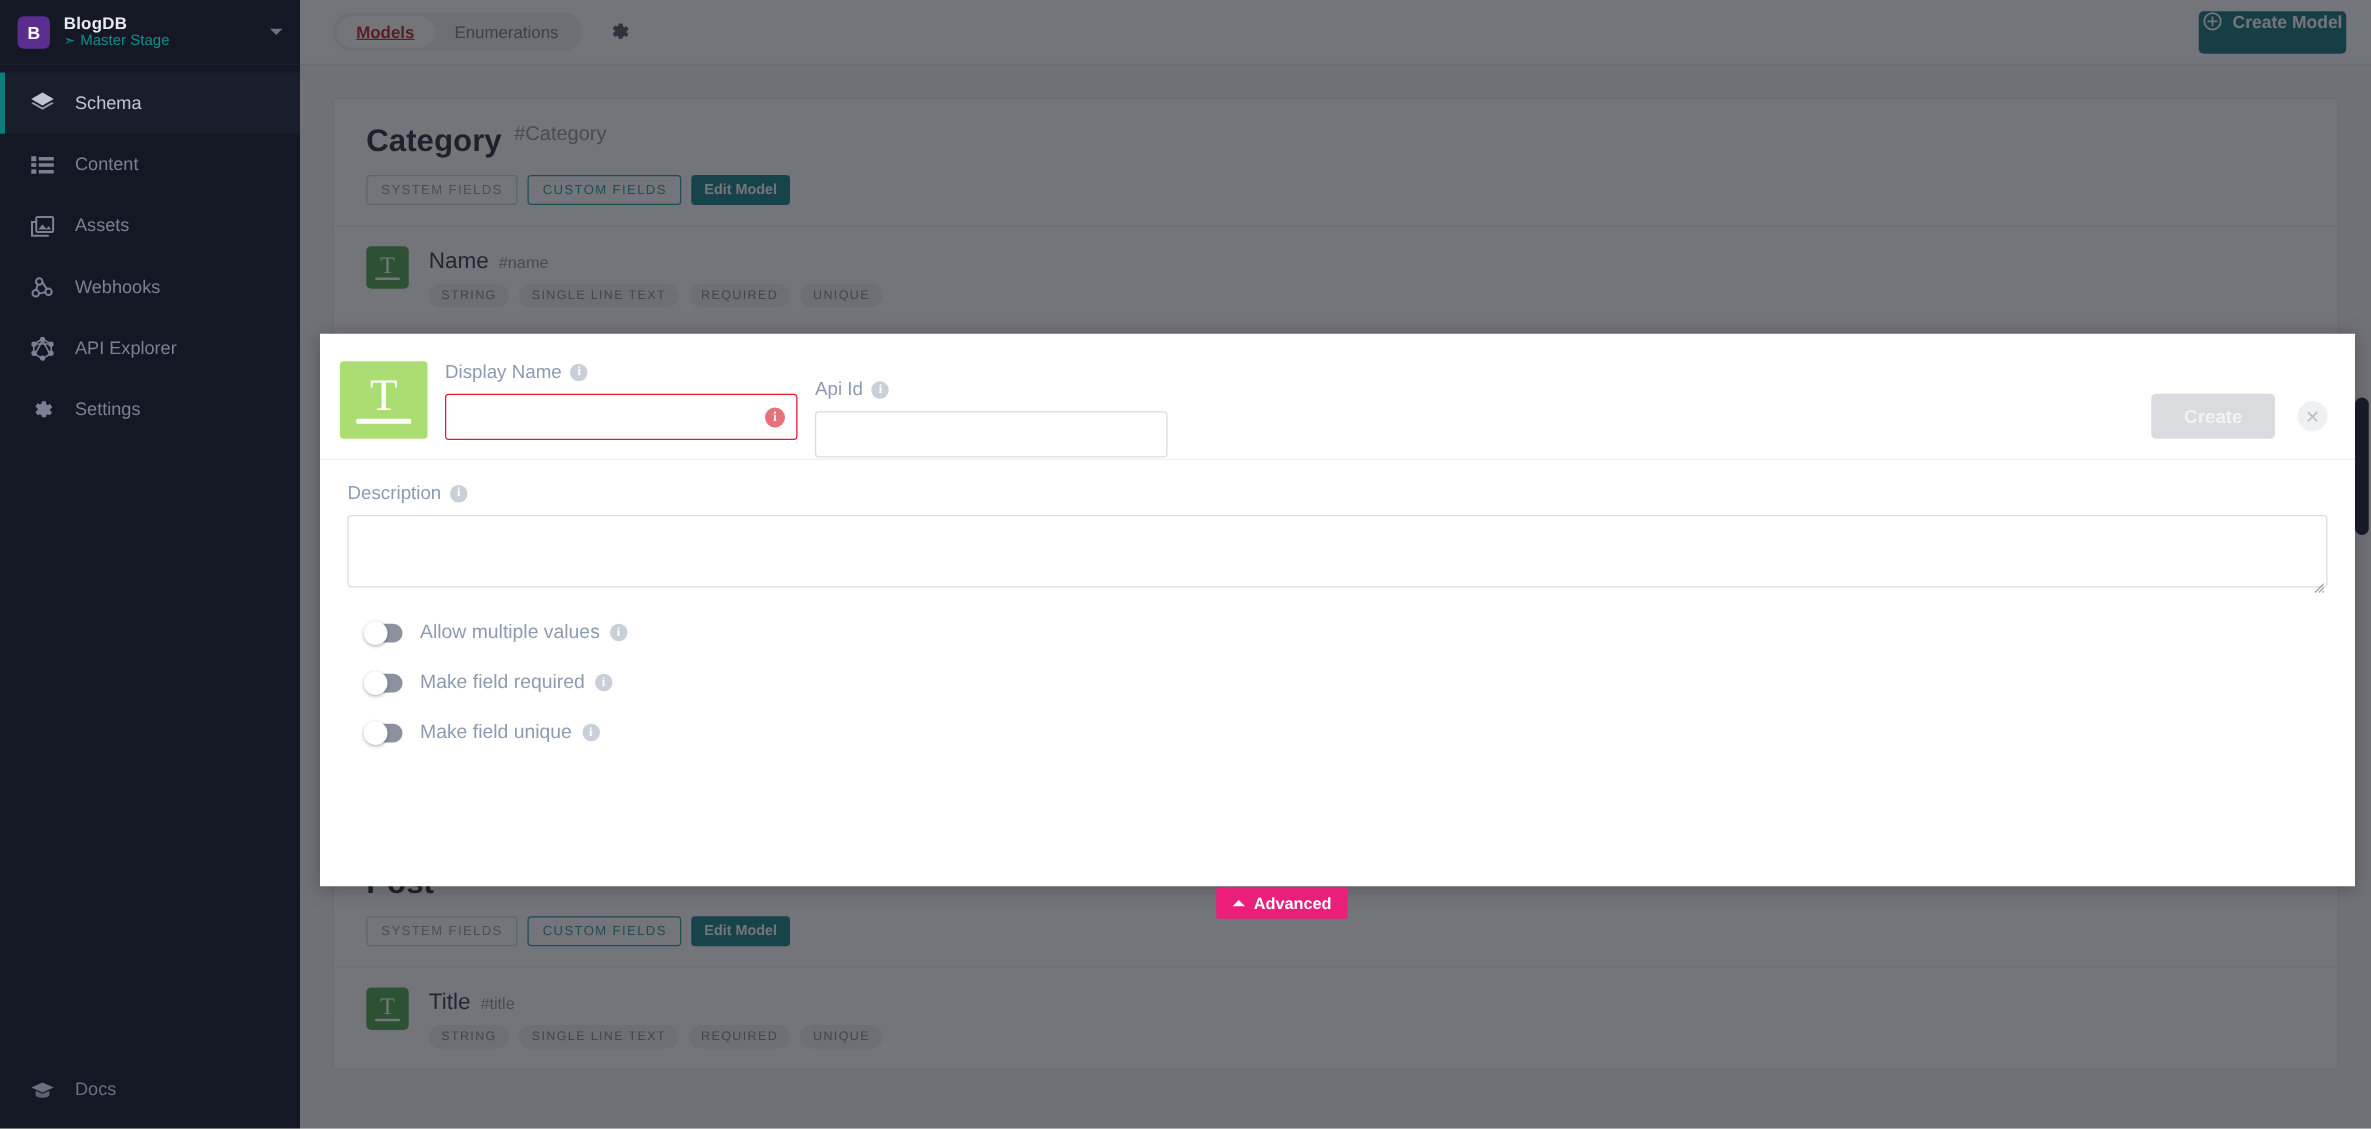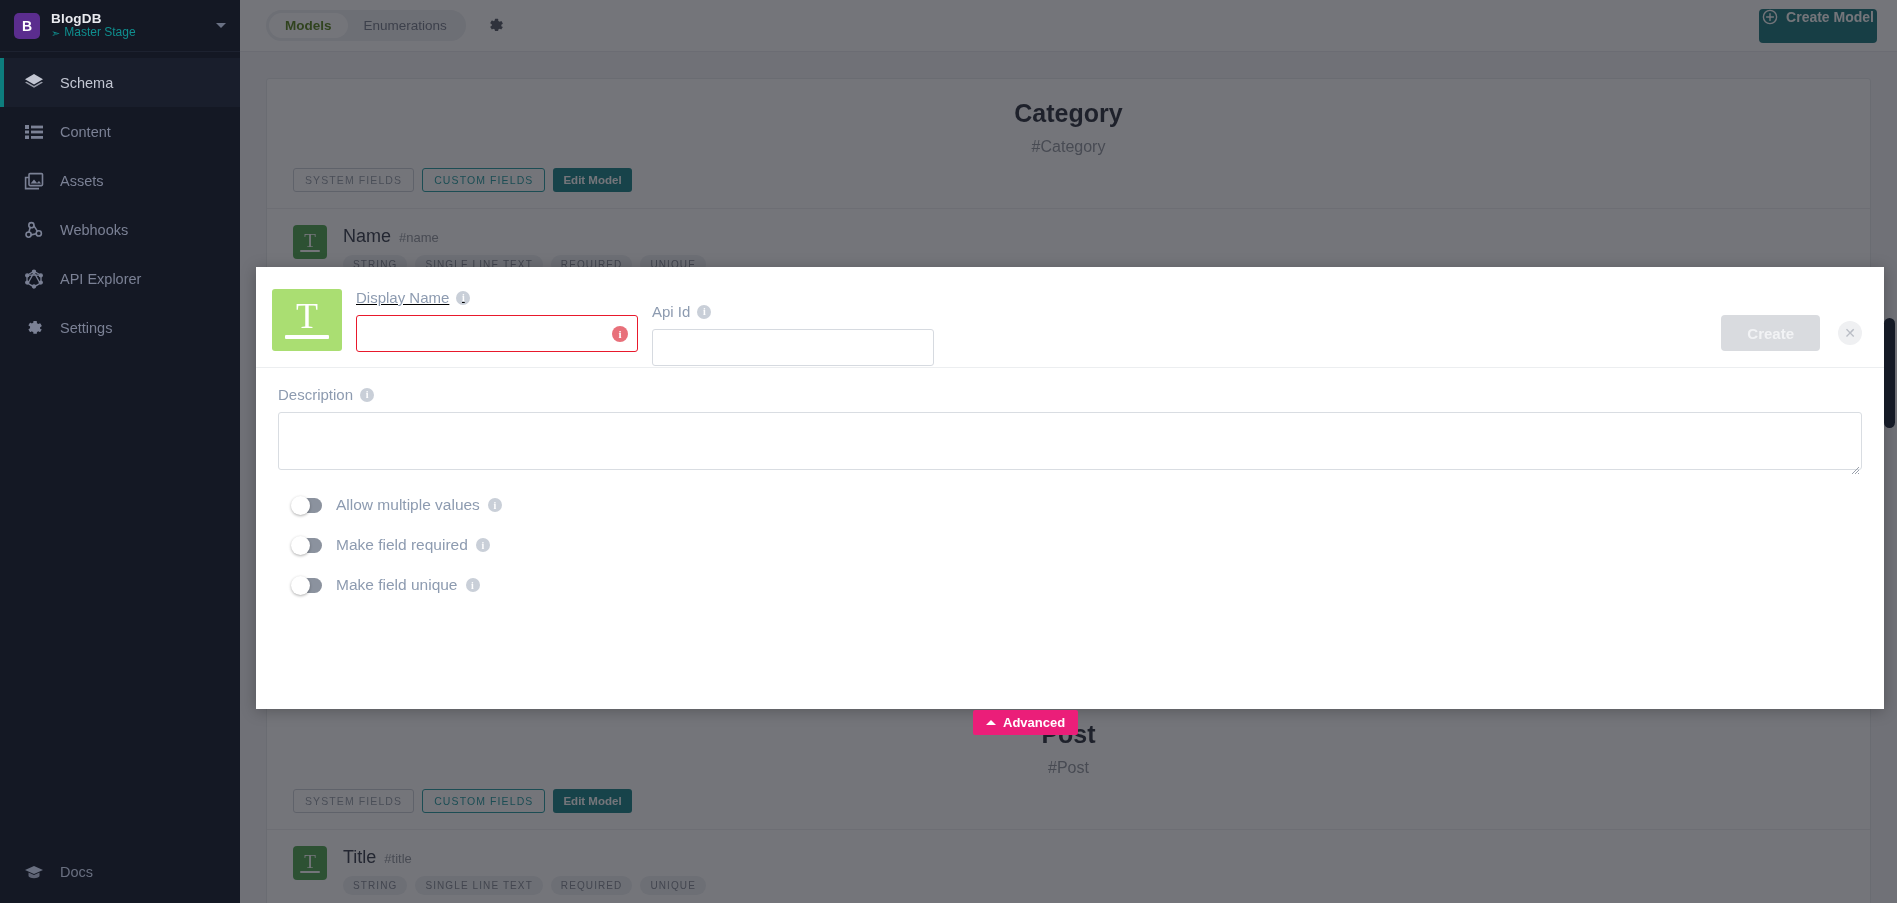--- a/index.html
+++ b/index.html
@@ -75,37 +75,37 @@
     border-bottom: 1px solid #e6e8ec;
   }
   .tabgroup {
     display: flex; align-items: center;
     background: #eceef1; border-radius: 16px; padding: 3px;
   }
   .tab {
     font-size: 13.5px; padding: 5px 16px; border-radius: 14px;
     color: #6d7484; cursor: pointer; white-space: nowrap;
   }
-  .tab.active { background: #fff; color: #4d7c0f; font-weight: bold; }
+  .tab.active { background: #fff; color: #b91c1c; font-weight: bold; text-decoration: underline; }
   .gear-btn { margin-left: 6px; cursor: pointer; display: flex; }
   .topbar-spacer { flex: 1 1 auto; }
   .create-model-btn {
     background: #0d6e74; color: #fff; border: none; border-radius: 4px;
     height: 34px; padding: 0 3px; font-size: 14px; font-weight: bold;
     display: flex; align-items: flex-start; gap: 8px; cursor: pointer;
     font-family: inherit;
   }
 
   .content { padding: 26px 26px 40px 26px; }
   .model-card {
     background: #fff; border: 1px solid #e4e6ea; border-radius: 3px;
     margin-bottom: 26px;
   }
   .model-head { padding: 20px 26px 16px 26px; }
-  .model-title-row { display: flex; align-items: center; gap: 10px; flex-direction: column; }
+  .model-title-row { display: flex; align-items: flex-start; gap: 10px; }
   .model-title { font-size: 25px; font-weight: bold; color: #1e2430; }
   .model-apiid { font-size: 16px; color: #8b9099; }
   .chip-row { display: flex; align-items: center; gap: 8px; margin-top: 12px; }
   .chip {
     font-size: 10.5px; letter-spacing: 1.1px; padding: 5px 11px;
     border-radius: 3px; border: 1px solid #c9ced6; color: #9098a4;
     background: #fff;
   }
   .chip.teal { border-color: #19969b; color: #19969b; }
   .btn-edit-model {
@@ -162,21 +162,21 @@
     padding: 22px 0 0 0; height: 100px;
   }
   .modal-typeicon {
     width: 70px; height: 62px; border-radius: 3px;
     background: #aade72; margin-left: 16px; flex: 0 0 auto;
     position: relative; display: flex; align-items: center; justify-content: center;
   }
   .modal-typeicon .ico-T { font-size: 36px; margin-top: -8px; }
   .modal-typeicon .ico-underline { bottom: 12px; left: 13px; right: 13px; height: 4px; }
   .fieldcol { margin-left: 14px; }
-  .fieldcol.dn { width: 282px; text-decoration: underline; }
+  .fieldcol.dn { width: 282px; }
   .fieldcol.api { width: 282px; margin-left: 14px; margin-top: 14px; }
   .flabel {
     font-size: 15px; color: #8d9bb0; display: flex; align-items: center; gap: 7px;
     margin-bottom: 9px;
   }
   .info-i {
     width: 14px; height: 14px; border-radius: 50%;
     background: #c9cfd8; color: #fff; font-size: 10px; font-weight: bold;
     font-family: "Liberation Serif", serif;
     display: inline-flex; align-items: center; justify-content: center;

